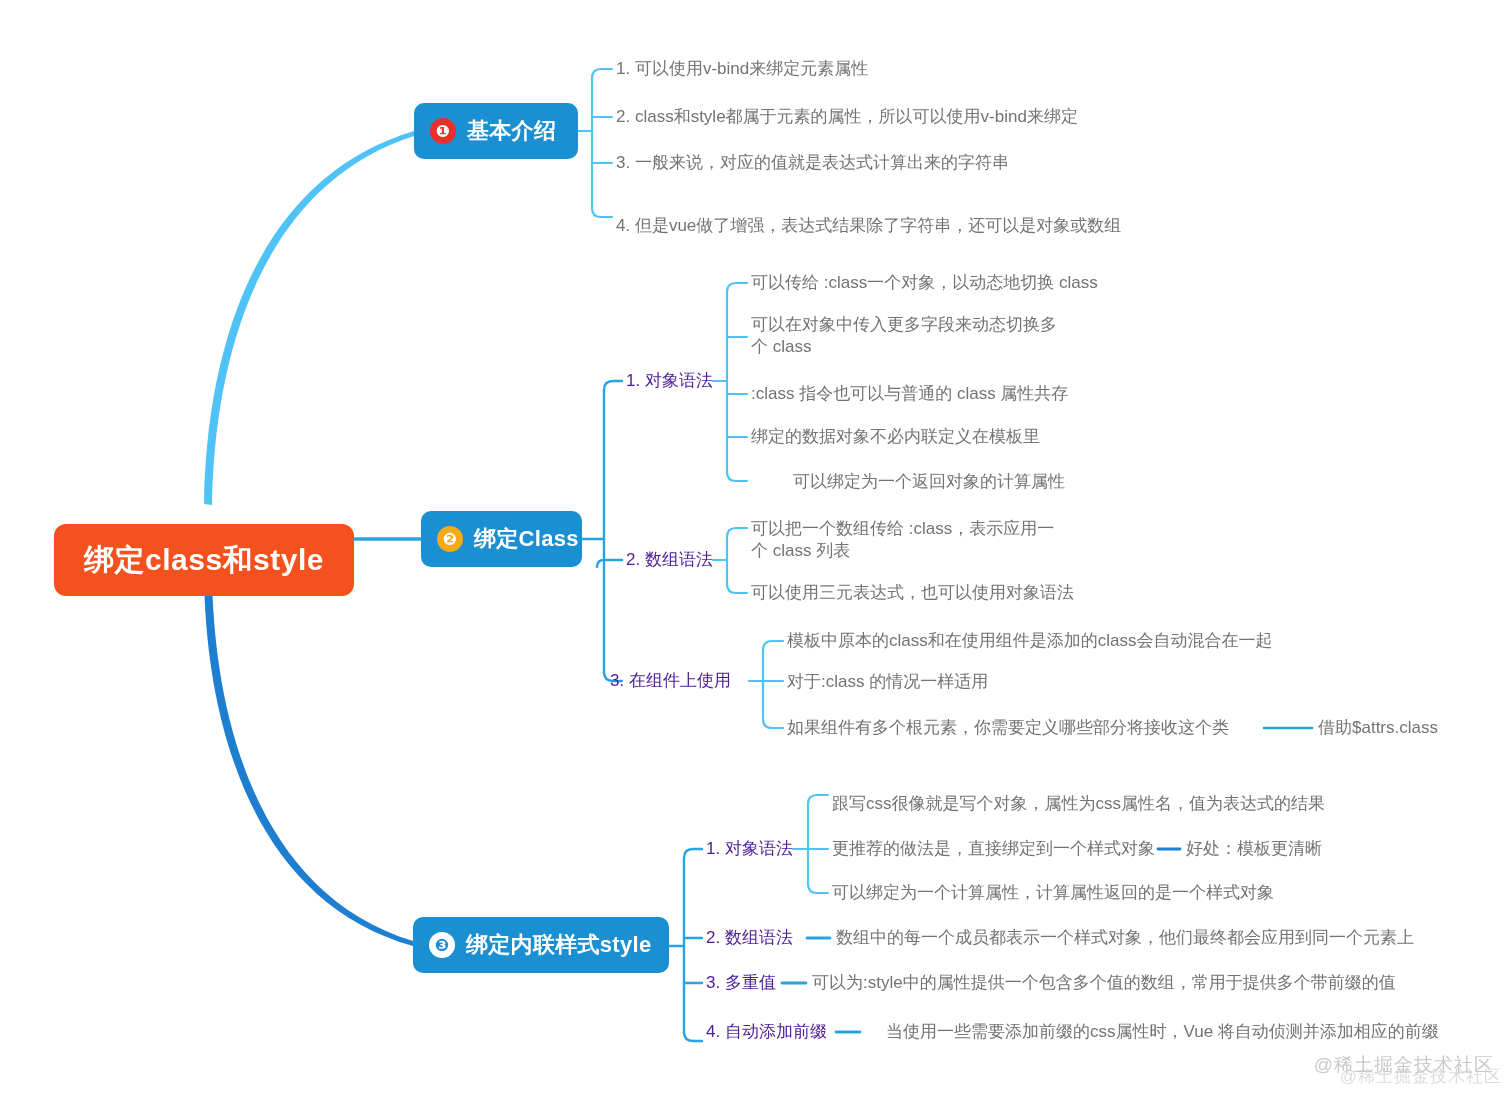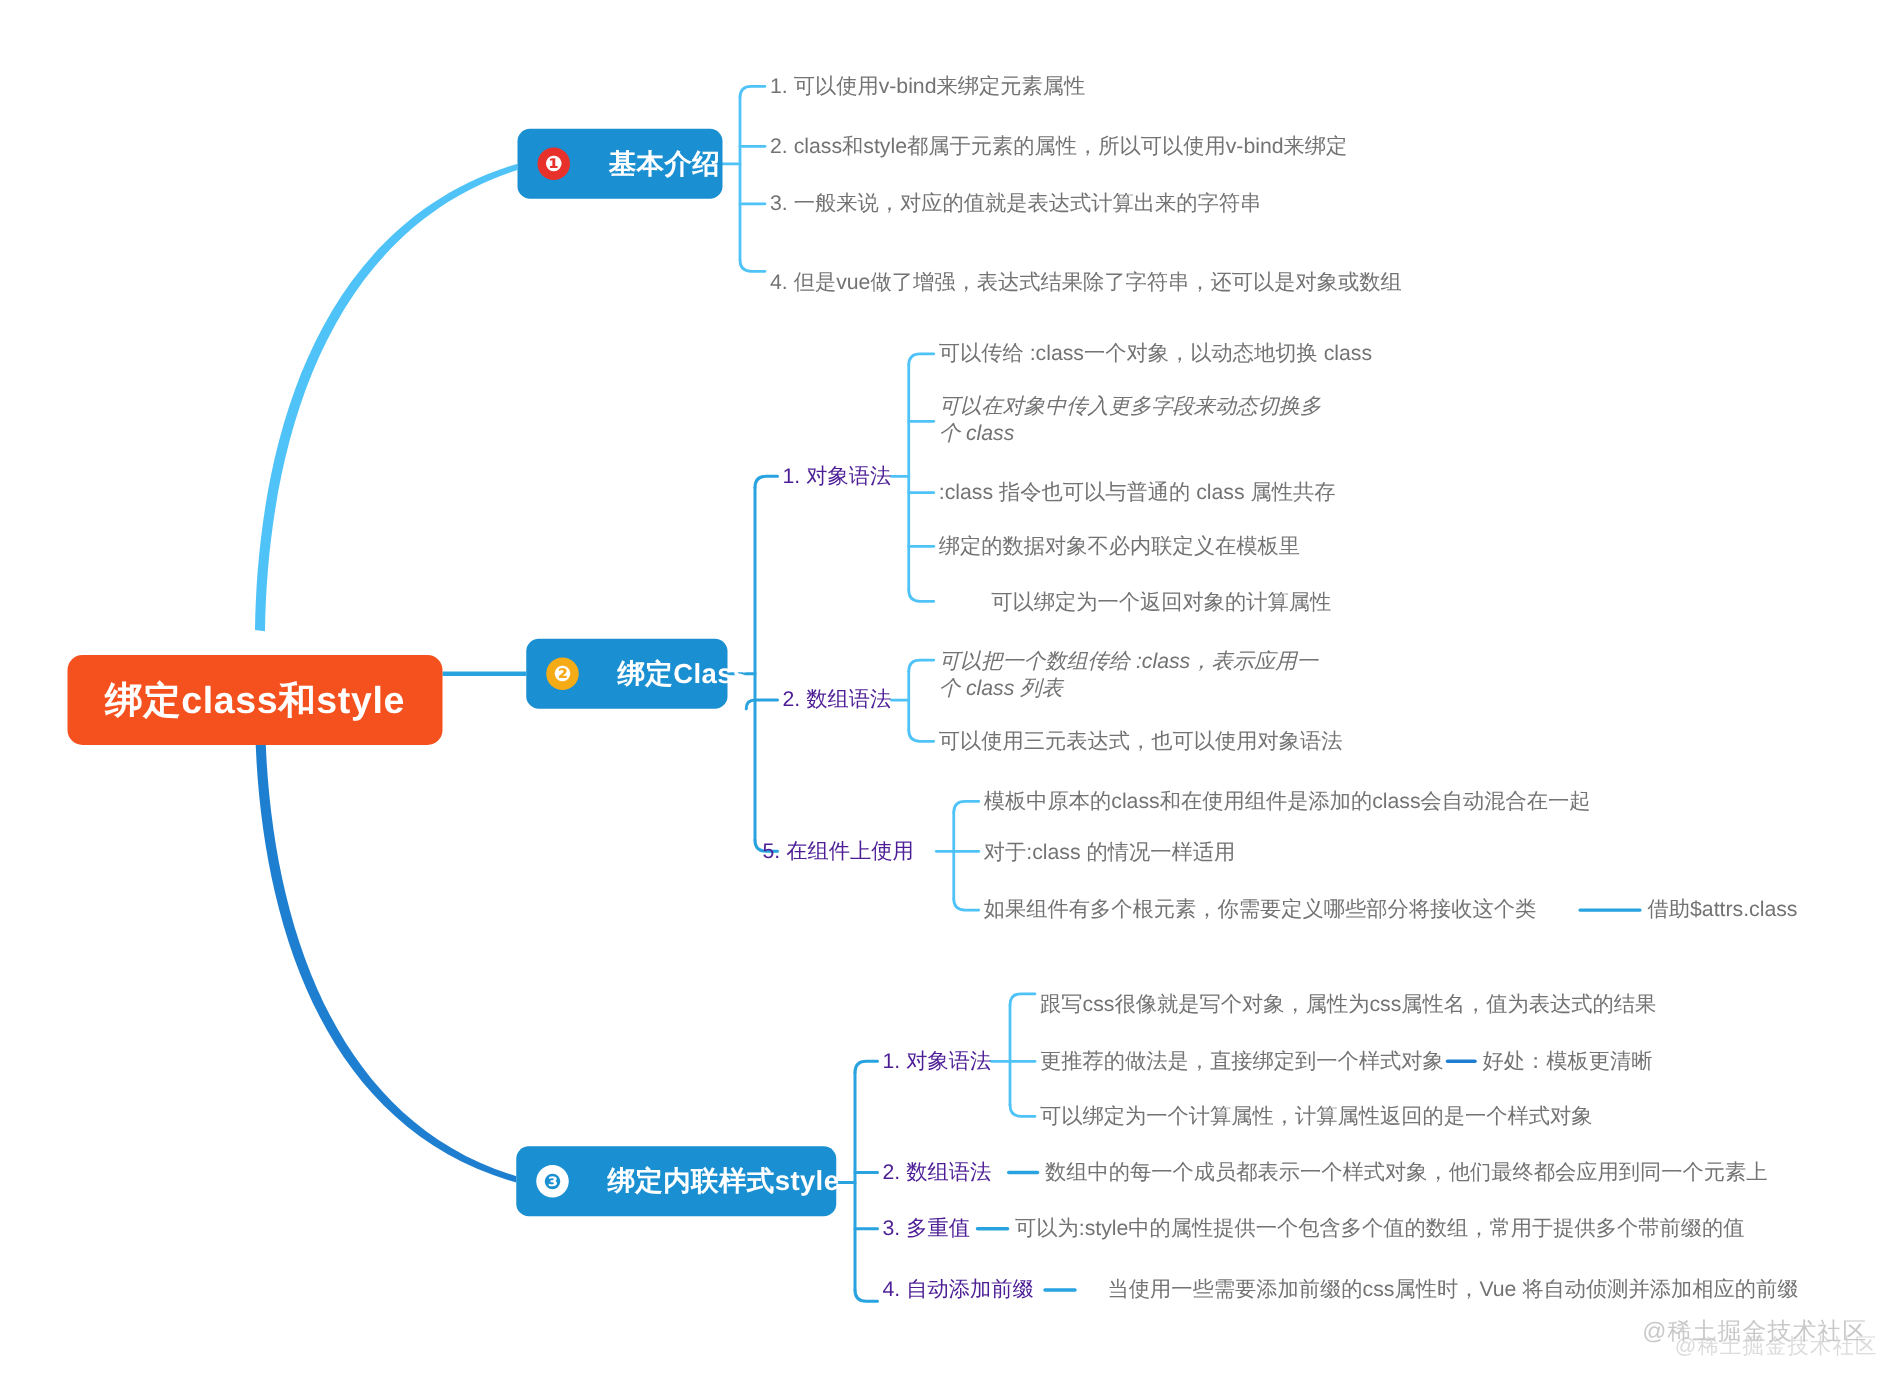--- a/index.html
+++ b/index.html
@@ -50,21 +50,20 @@
     background: #1a8fd1;
     height: 56px;
     padding: 0 20px 0 16px;
     gap: 11px;
   }
   .branch-label {
     color: #ffffff;
     font-size: 22px;
     font-weight: bold;
     letter-spacing: .3px;
-    margin-left: 20px;
   }
   .badge {
     width: 26px; height: 26px;
     border-radius: 50%;
     display: flex;
     align-items: center;
     justify-content: center;
     font-size: 17px;
     font-weight: bold;
     line-height: 1;
@@ -87,21 +86,21 @@
     white-space: nowrap;
     z-index: 4;
   }
   .leaf {
     position: absolute;
     color: #737373;
     font-size: 17px;
     line-height: 1.32;
     z-index: 4;
   }
-  .leaf.wrap { white-space: normal; font-style: italic; }
+  .leaf.wrap { white-space: normal; }
   .leaf.nw   { white-space: nowrap; }
 
   .watermark {
     position: absolute;
     right: 18px; bottom: 22px;
     color: #c9c9c9;
     font-size: 19px;
     letter-spacing: 1px;
     z-index: 3;
     user-select: none;
@@ -212,21 +211,21 @@
   <div class="leaf nw" style="left:616px; top:152px;">3. 一般来说，对应的值就是表达式计算出来的字符串</div>
   <div class="leaf nw" style="left:616px; top:199px;margin-top:16px;">4. 但是vue做了增强，表达式结果除了字符串，还可以是对象或数组</div>
 
   <div class="node branch-node" id="node-b2">
     <span class="badge badge-amber">❷</span>
     <span class="branch-label">绑定Class</span>
   </div>
 
   <div class="sub" style="left:626px; top:370px;">1. 对象语法</div>
   <div class="sub" style="left:626px; top:549px;">2. 数组语法</div>
-  <div class="sub" style="left:610px; top:670px;">5. 在组件上使用</div>
+  <div class="sub" style="left:610px; top:670px;">3. 在组件上使用</div>
 
   <div class="leaf nw" style="left:751px; top:272px;">可以传给 :class一个对象，以动态地切换 class</div>
   <div class="leaf wrap" style="left:751px; top:314px; width:312px;">可以在对象中传入更多字段来动态切换多个 class</div>
   <div class="leaf nw" style="left:751px; top:383px;">:class 指令也可以与普通的 class 属性共存</div>
   <div class="leaf nw" style="left:751px; top:426px;">绑定的数据对象不必内联定义在模板里</div>
   <div class="leaf nw" style="left:751px; top:471px;margin-left:42px;">可以绑定为一个返回对象的计算属性</div>
 
   <div class="leaf wrap" style="left:751px; top:518px; width:320px;">可以把一个数组传给 :class，表示应用一个 class 列表</div>
   <div class="leaf nw" style="left:751px; top:582px;">可以使用三元表达式，也可以使用对象语法</div>
 

